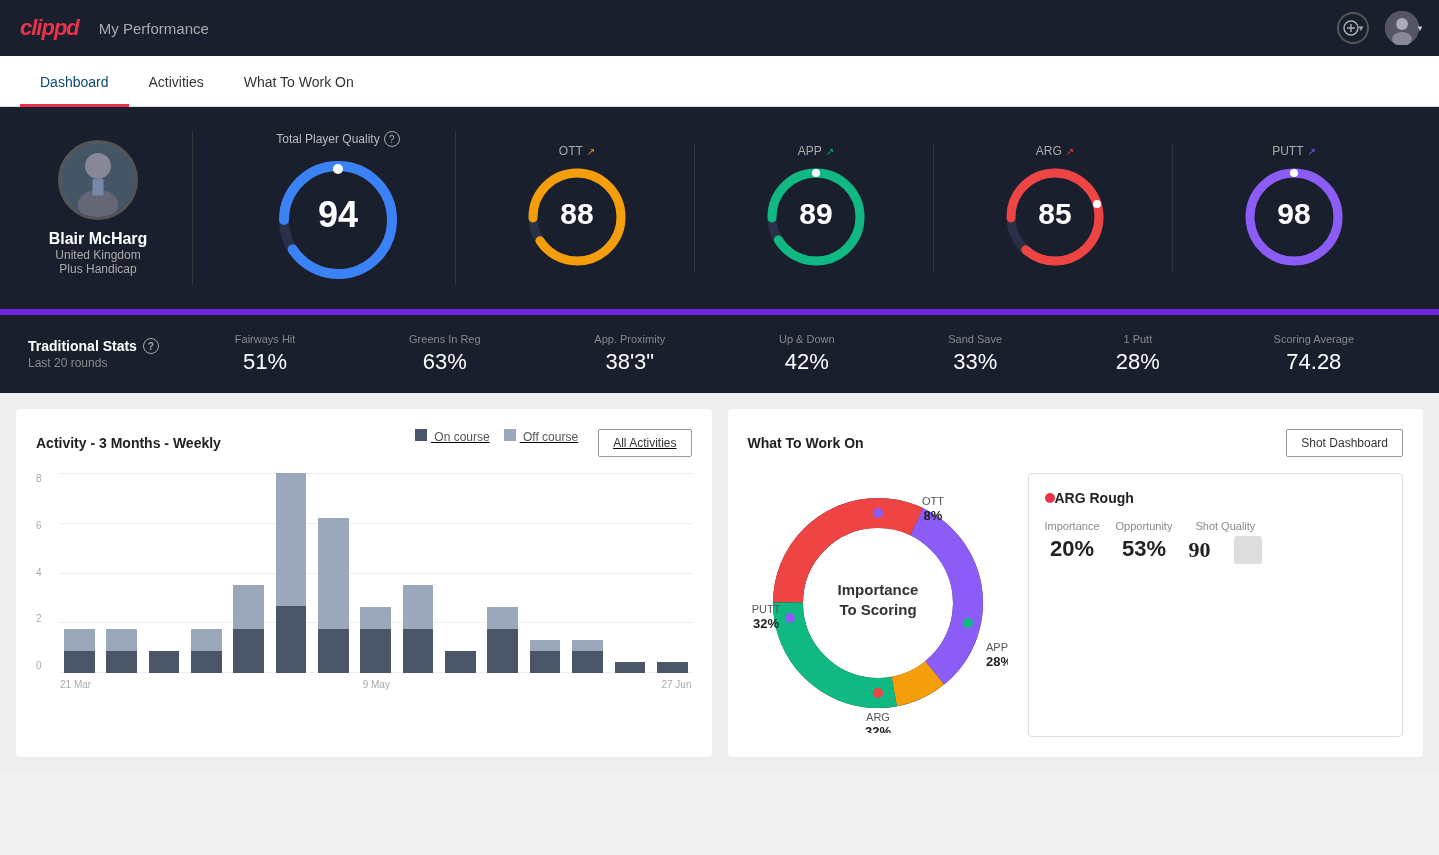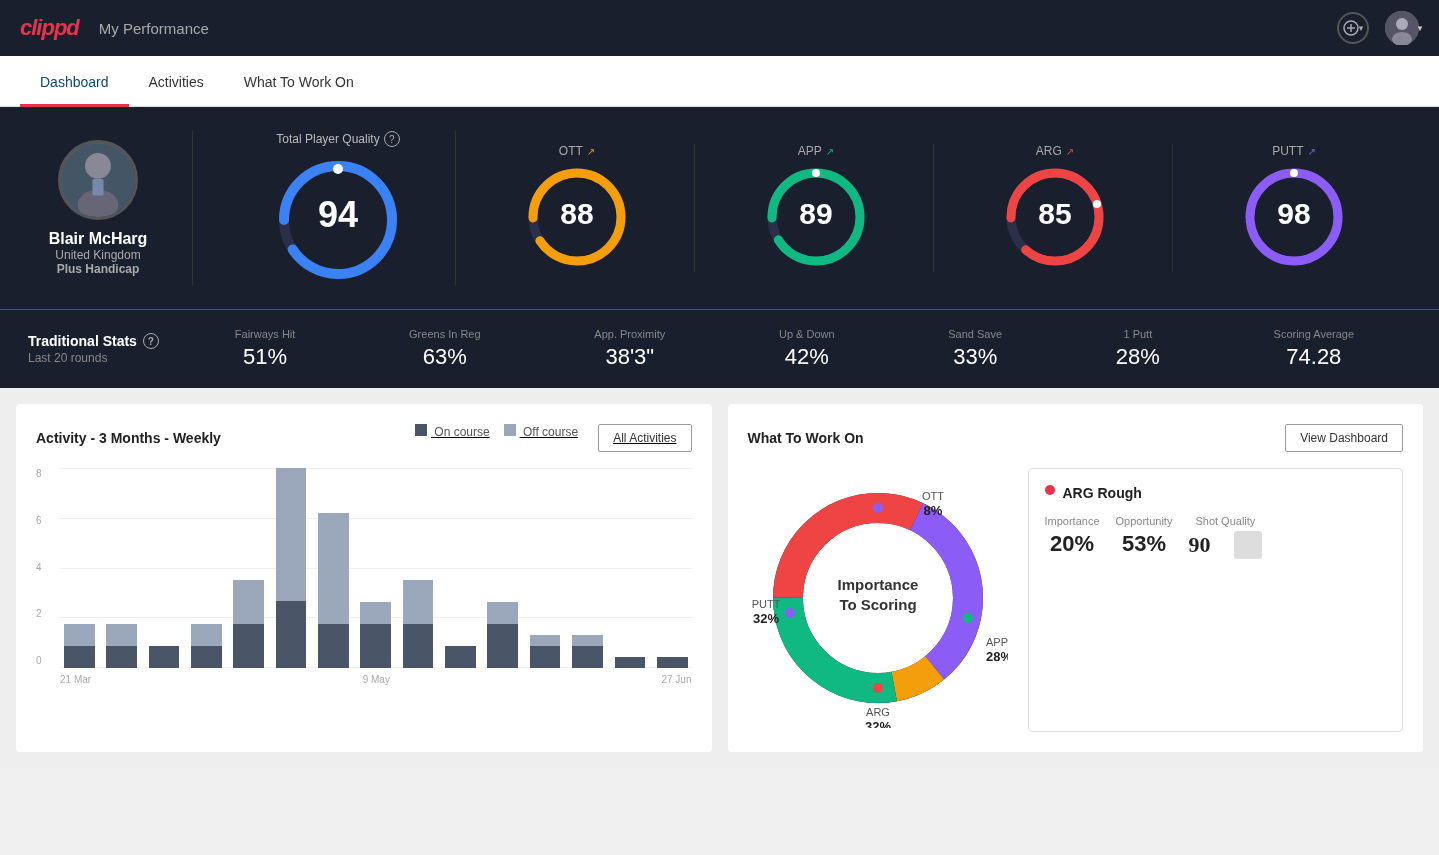--- a/index.html
+++ b/index.html
@@ -109,21 +109,20 @@
     }
     .player-country {
       color: #aaa;
       font-size: 12px;
       text-align: center;
     }
     .player-handicap {
       color: #aaa;
       font-size: 12px;
       text-align: center;
-      font-weight: bold;
     }
 
     
     .gauges-row {
       display: flex;
       align-items: center;
       flex: 1;
       gap: 4px;
       border-left: 1px solid #333;
       padding-left: 28px;
@@ -152,21 +151,21 @@
       margin-bottom: 4px;
       display: flex;
       align-items: center;
       gap: 4px;
     }
     .gauge-svg { display: block; }
 
     
     .stats-row {
       background: #1a1f2e;
-      border-top: 1px solid #6d28d9;
+      border-top: 6px solid #6d28d9;
       padding: 18px 28px;
       display: flex;
       align-items: center;
       gap: 10px;
     }
     .stats-label-block {
       min-width: 140px;
     }
     .stats-title {
       color: #fff;
@@ -293,22 +292,21 @@
     
     .info-card {
       border: 1px solid #ddd;
       border-radius: 4px;
       padding: 16px;
       flex: 1;
       min-width: 220px;
     }
     .info-card-title {
       display: flex;
-      align-items: flex-start;
-      gap: 8px;
+      align-items: center;
       font-size: 14px;
       font-weight: 600;
       color: #222;
       margin-bottom: 14px;
     }
     .dot-red {
       width: 10px; height: 10px;
       border-radius: 50%;
       background: #e8334a;
       display: inline-block;
@@ -649,21 +647,21 @@
         <span>21 Mar</span>
         <span>9 May</span>
         <span>27 Jun</span>
       </div>
     </div>
   </div>
 
   <div class="right-card">
     <div class="right-card-header">
       <span class="card-title">What To Work On</span>
-      <button class="view-dashboard-btn">View Dashboard</button>
+      <button class="view-dashboard-btn">Shot Dashboard</button>
     </div>
     <div class="right-card-body">
 
       <div class="donut-section">
         <svg width="260" height="260" viewBox="0 0 260 260">
 
           <circle cx="130" cy="130" r="90" fill="none" stroke="#2a3048" stroke-width="30"></circle>
 
           <circle cx="130" cy="130" r="90" fill="none" stroke="#ef4444" stroke-width="30" stroke-dasharray="181 384" stroke-dashoffset="141" transform="rotate(-90 130 130)"></circle>
 

